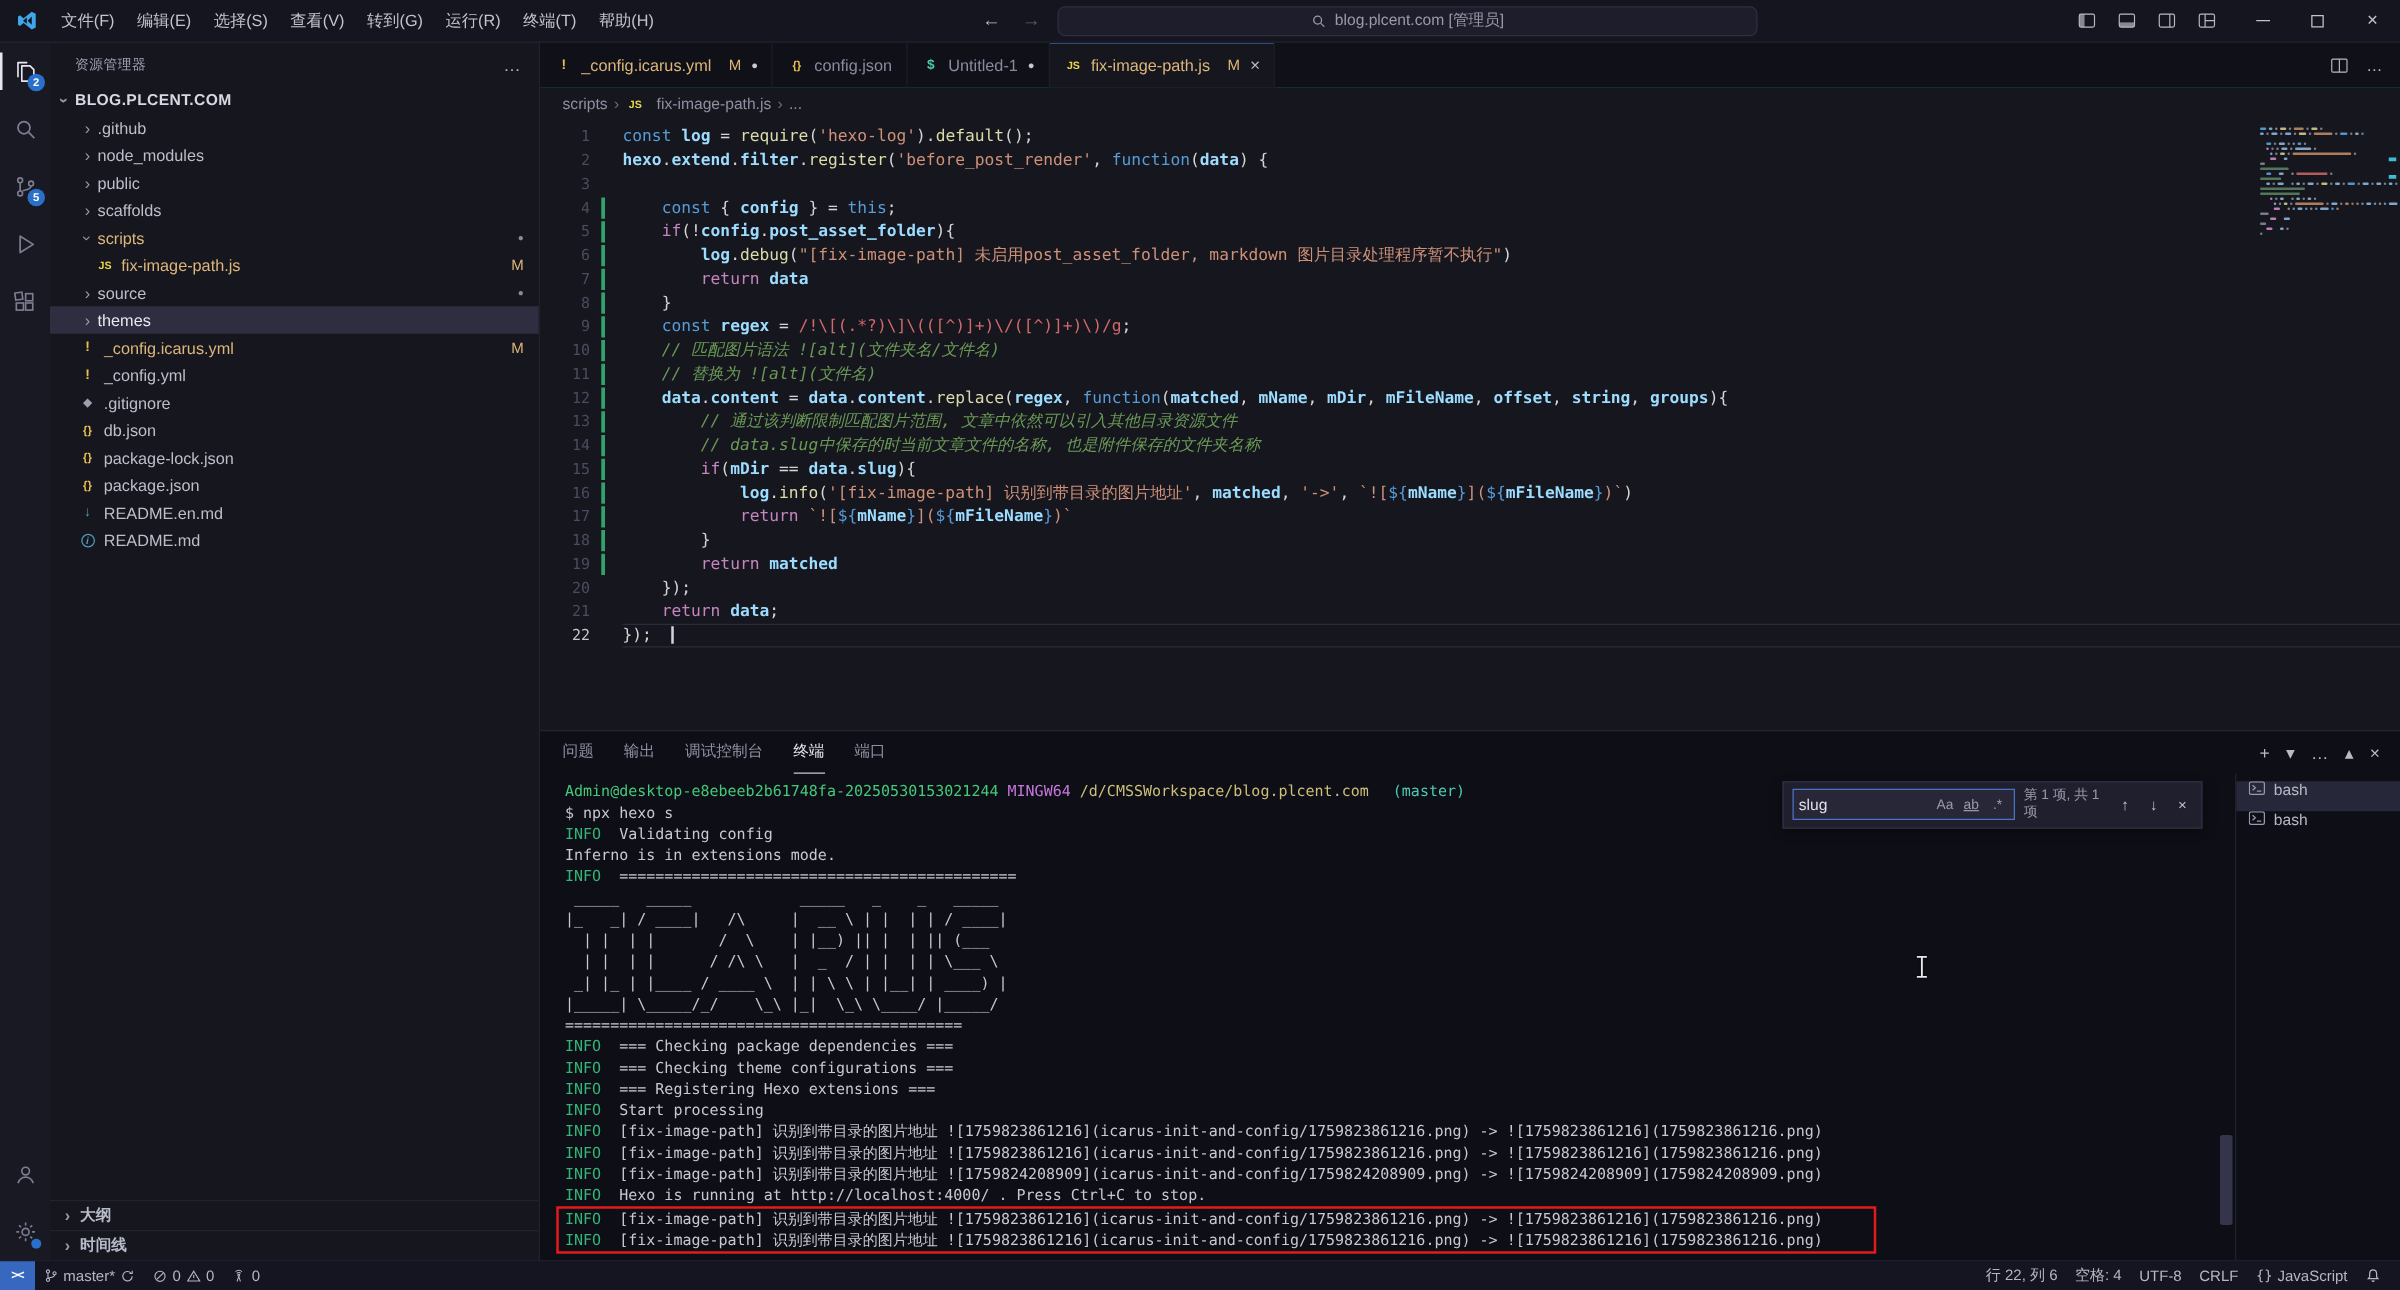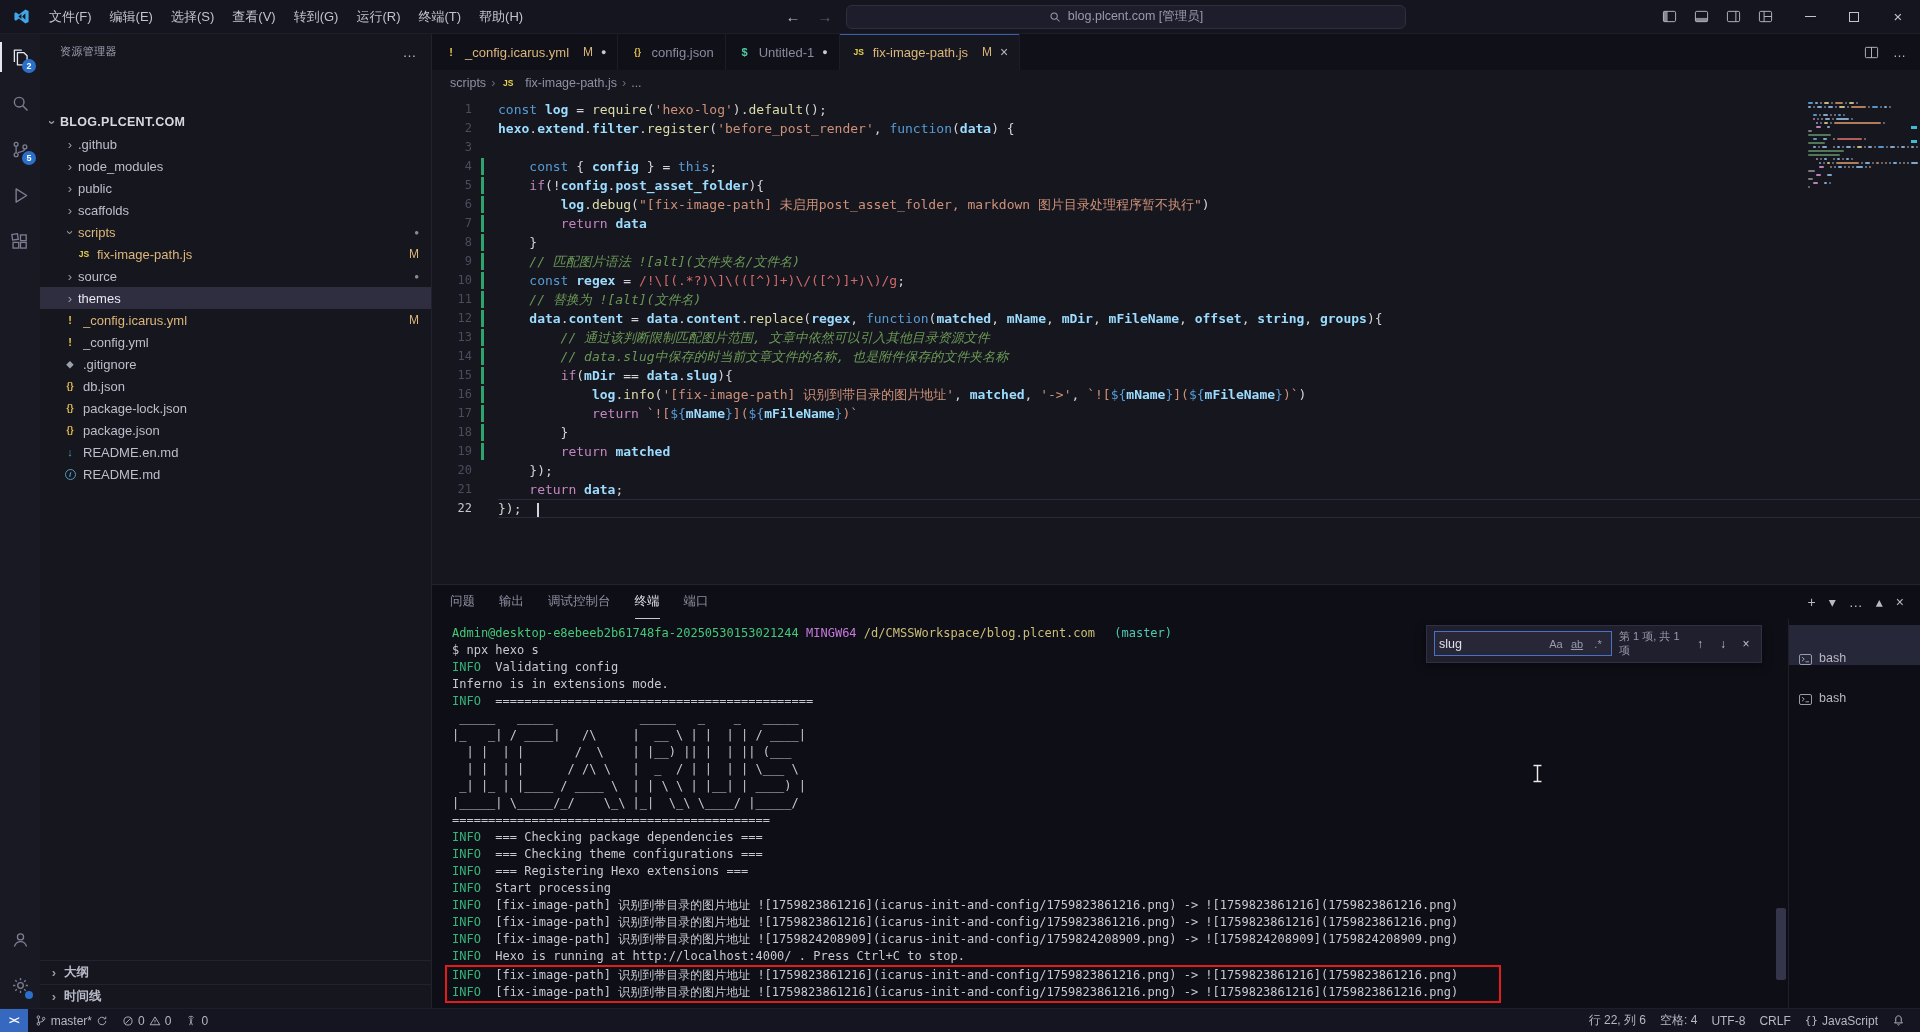--- a/index.html
+++ b/index.html
@@ -35,21 +35,21 @@
   .badge { position:absolute; right:4px; bottom:7px; background:#2a6fc9; color:#fff; font-size:9px; min-width:14px; height:14px; padding:0 3px; border-radius:8px; display:flex; align-items:center; justify-content:center; font-weight:700; }
   .dot-badge { position:absolute; right:7px; bottom:9px; width:8px; height:8px; border-radius:50%; background:#2a6fc9; }
   .ab-spacer { margin-top:auto; }
 
   
   .sidebar { width:392px; background:#16161f; border-right:1px solid #22222e; display:flex; flex-direction:column; flex:none; }
   .sidebar-header { height:35px; flex:none; display:flex; align-items:center; justify-content:space-between; padding:0 14px 0 20px; font-size:11px; color:#a0a0b2; letter-spacing:.4px; }
   .sidebar-header .more { font-size:14px; color:#b9b9c6; }
   .tree { flex:1; overflow:hidden; }
   .tree-row { height:22px; display:flex; align-items:center; color:#bcbfca; padding-right:12px; white-space:nowrap; }
-  .tree-row.root { padding-left:4px; font-weight:700; font-size:12.5px; color:#d8d8e4; letter-spacing:.3px;margin-top:42px; }
+  .tree-row.root { padding-left:4px; font-weight:700; font-size:12.5px; color:#d8d8e4; letter-spacing:.3px; }
   .tree-row.selected { background:#2e2e40; color:#e8e8f2; }
   .chev { width:16px; flex:none; display:inline-flex; justify-content:center; color:#9a9aaa; font-size:13px; line-height:1; }
   .chev-down { transform:rotate(90deg); }
   .fi { width:16px; flex:none; display:inline-flex; align-items:center; justify-content:center; font-weight:700; margin-right:5px; font-family:"Liberation Sans",sans-serif; }
   .fi-js { color:#e8d44d; font-size:8.5px; }
   .fi-yml { color:#e8c150; font-size:11px; }
   .fi-json { color:#e8c150; font-size:9px; }
   .fi-git { color:#9aa0ad; font-size:9px; }
   .fi-md { color:#519aba; font-size:11px; font-weight:900; }
   .fi-shell { color:#4ec9a0; font-size:11px; }
@@ -110,21 +110,21 @@
   .red-group { border:2px solid #e31b1b; width:1056px; margin-left:-7px; padding-left:5px; }
   .term-scrollbar { position:absolute; right:2px; bottom:28px; width:10px; height:72px; background:#34344a; border-radius:2px; }
   .find-widget { position:absolute; top:6px; right:26px; background:#1f1f2d; border:1px solid #303045; box-shadow:0 2px 8px rgba(0,0,0,.55); display:flex; align-items:center; gap:7px; padding:4px 7px; font-family:"Liberation Sans",sans-serif; }
   .find-input { width:178px; height:25px; background:#272738; border:1px solid #4a72c4; display:flex; align-items:center; padding:0 4px; gap:3px; }
   .find-input input { flex:1; min-width:0; background:transparent; border:0; outline:none; color:#e0e0ea; font-size:12.5px; font-family:inherit; }
   .find-opt { color:#9a9aae; font-size:11px; width:18px; text-align:center; flex:none; }
   .find-opt.u { text-decoration:underline; }
   .find-count { width:66px; font-size:11px; color:#9a9aae; line-height:1.25; }
   .find-btn { color:#c0c0ce; width:16px; text-align:center; font-size:12px; }
   .term-list { width:132px; flex:none; border-left:1px solid #20202c; padding-top:6px; font-size:12.5px; }
-  .term-item { height:40px; display:flex; align-items:flex-end; gap:7px; padding:0 10px; color:#b8b8c6; }
+  .term-item { height:24px; display:flex; align-items:flex-start; gap:7px; padding:0 10px; color:#b8b8c6; }
   .term-item.selected { background:#27273a; }
 
   
   .statusbar { height:24px; flex:none; background:#151521; border-top:1px solid #1e1e2a; display:flex; align-items:center; font-size:12px; color:#b6b6c4; }
   .sb-remote { height:24px; background:#3668c0; color:#fff; display:flex; align-items:center; padding:0 9px; font-size:10px; font-weight:700; letter-spacing:-1px; }
   .sb-item { display:flex; align-items:center; gap:4px; padding:0 7px; height:24px; white-space:nowrap; }
   .sb-right { margin-left:auto; display:flex; align-items:center; padding-right:8px; }
   .braces { font-family:"DejaVu Sans Mono",monospace; font-size:11px; color:#b6b6c4; }
 
   .mouse-cursor { position:absolute; left:1532px; top:764px; z-index:50; filter:drop-shadow(0 0 1px #000); }
@@ -427,22 +427,22 @@
           </div>
         <div class="code">
             <div class="code-line"><span class="tk-k">const </span><span class="tk-v">log </span><span class="tk-o">= </span><span class="tk-f">require</span><span class="tk-p">(</span><span class="tk-s">'hexo-log'</span><span class="tk-p">).</span><span class="tk-f">default</span><span class="tk-p">();</span></div>
             <div class="code-line"><span class="tk-v">hexo</span><span class="tk-p">.</span><span class="tk-v">extend</span><span class="tk-p">.</span><span class="tk-v">filter</span><span class="tk-p">.</span><span class="tk-f">register</span><span class="tk-p">(</span><span class="tk-s">'before_post_render'</span><span class="tk-p">, </span><span class="tk-k">function</span><span class="tk-p">(</span><span class="tk-v">data</span><span class="tk-p">) {</span></div>
             <div class="code-line"></div>
             <div class="code-line"><span class="tk-p">    </span><span class="tk-k">const</span><span class="tk-p"> { </span><span class="tk-v">config</span><span class="tk-p"> } </span><span class="tk-o">= </span><span class="tk-k">this</span><span class="tk-p">;</span></div>
             <div class="code-line"><span class="tk-p">    </span><span class="tk-kc">if</span><span class="tk-p">(</span><span class="tk-o">!</span><span class="tk-v">config</span><span class="tk-p">.</span><span class="tk-v">post_asset_folder</span><span class="tk-p">){</span></div>
             <div class="code-line"><span class="tk-p">        </span><span class="tk-v">log</span><span class="tk-p">.</span><span class="tk-f">debug</span><span class="tk-p">(</span><span class="tk-s">"[fix-image-path] 未启用post_asset_folder, markdown 图片目录处理程序暂不执行"</span><span class="tk-p">)</span></div>
             <div class="code-line"><span class="tk-p">        </span><span class="tk-kc">return</span><span class="tk-p"> </span><span class="tk-v">data</span></div>
             <div class="code-line"><span class="tk-p">    }</span></div>
+            <div class="code-line"><span class="tk-p">    </span><span class="tk-k">const</span><span class="tk-p"> </span><span class="tk-v">regex</span><span class="tk-p"> </span><span class="tk-o">= </span><span class="tk-re">/!\[(.*?)\]\(([^)]+)\/([^)]+)\)/g</span><span class="tk-p">;</span></div>
             <div class="code-line"><span class="tk-c">    // 匹配图片语法 ![alt](文件夹名/文件名)</span></div>
-            <div class="code-line"><span class="tk-p">    </span><span class="tk-k">const</span><span class="tk-p"> </span><span class="tk-v">regex</span><span class="tk-p"> </span><span class="tk-o">= </span><span class="tk-re">/!\[(.*?)\]\(([^)]+)\/([^)]+)\)/g</span><span class="tk-p">;</span></div>
             <div class="code-line"><span class="tk-c">    // 替换为 ![alt](文件名)</span></div>
             <div class="code-line"><span class="tk-p">    </span><span class="tk-v">data</span><span class="tk-p">.</span><span class="tk-v">content</span><span class="tk-p"> </span><span class="tk-o">= </span><span class="tk-v">data</span><span class="tk-p">.</span><span class="tk-v">content</span><span class="tk-p">.</span><span class="tk-f">replace</span><span class="tk-p">(</span><span class="tk-v">regex</span><span class="tk-p">, </span><span class="tk-k">function</span><span class="tk-p">(</span><span class="tk-v">matched</span><span class="tk-p">, </span><span class="tk-v">mName</span><span class="tk-p">, </span><span class="tk-v">mDir</span><span class="tk-p">, </span><span class="tk-v">mFileName</span><span class="tk-p">, </span><span class="tk-v">offset</span><span class="tk-p">, </span><span class="tk-v">string</span><span class="tk-p">, </span><span class="tk-v">groups</span><span class="tk-p">){</span></div>
             <div class="code-line"><span class="tk-c">        // 通过该判断限制匹配图片范围, 文章中依然可以引入其他目录资源文件</span></div>
             <div class="code-line"><span class="tk-c">        // data.slug中保存的时当前文章文件的名称, 也是附件保存的文件夹名称</span></div>
             <div class="code-line"><span class="tk-p">        </span><span class="tk-kc">if</span><span class="tk-p">(</span><span class="tk-v">mDir</span><span class="tk-p"> </span><span class="tk-o">== </span><span class="tk-v">data</span><span class="tk-p">.</span><span class="tk-v">slug</span><span class="tk-p">){</span></div>
             <div class="code-line"><span class="tk-p">            </span><span class="tk-v">log</span><span class="tk-p">.</span><span class="tk-f">info</span><span class="tk-p">(</span><span class="tk-s">'[fix-image-path] 识别到带目录的图片地址'</span><span class="tk-p">, </span><span class="tk-v">matched</span><span class="tk-p">, </span><span class="tk-s">'-&gt;'</span><span class="tk-p">, </span><span class="tk-s">`![</span><span class="tk-tp">${</span><span class="tk-v">mName</span><span class="tk-tp">}</span><span class="tk-s">](</span><span class="tk-tp">${</span><span class="tk-v">mFileName</span><span class="tk-tp">}</span><span class="tk-s">)`</span><span class="tk-p">)</span></div>
             <div class="code-line"><span class="tk-p">            </span><span class="tk-kc">return</span><span class="tk-p"> </span><span class="tk-s">`![</span><span class="tk-tp">${</span><span class="tk-v">mName</span><span class="tk-tp">}</span><span class="tk-s">](</span><span class="tk-tp">${</span><span class="tk-v">mFileName</span><span class="tk-tp">}</span><span class="tk-s">)`</span></div>
             <div class="code-line"><span class="tk-p">        }</span></div>
             <div class="code-line"><span class="tk-p">        </span><span class="tk-kc">return</span><span class="tk-p"> </span><span class="tk-v">matched</span></div>
             <div class="code-line"><span class="tk-p">    });</span></div>

